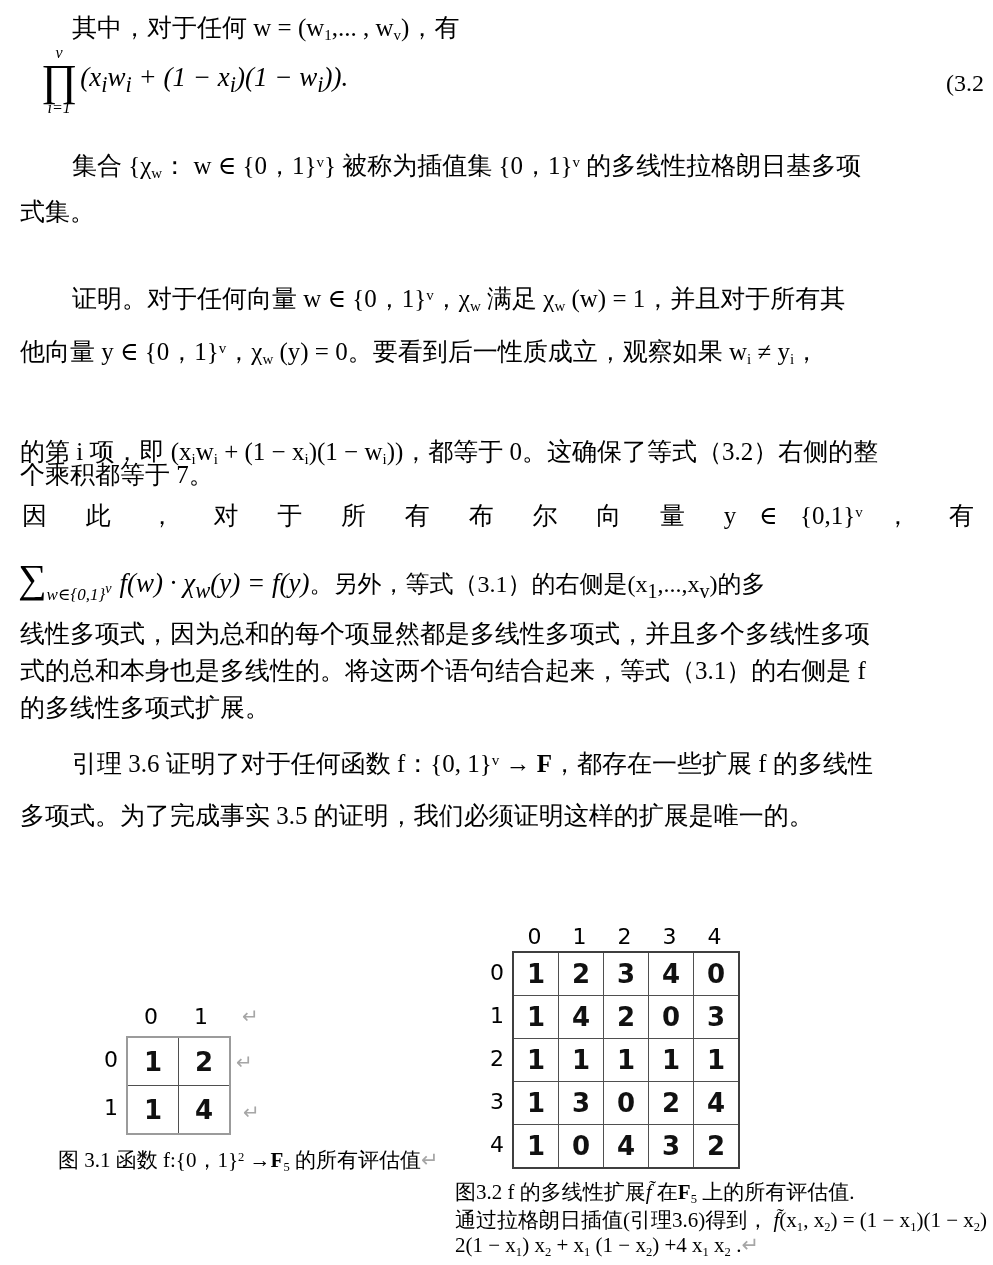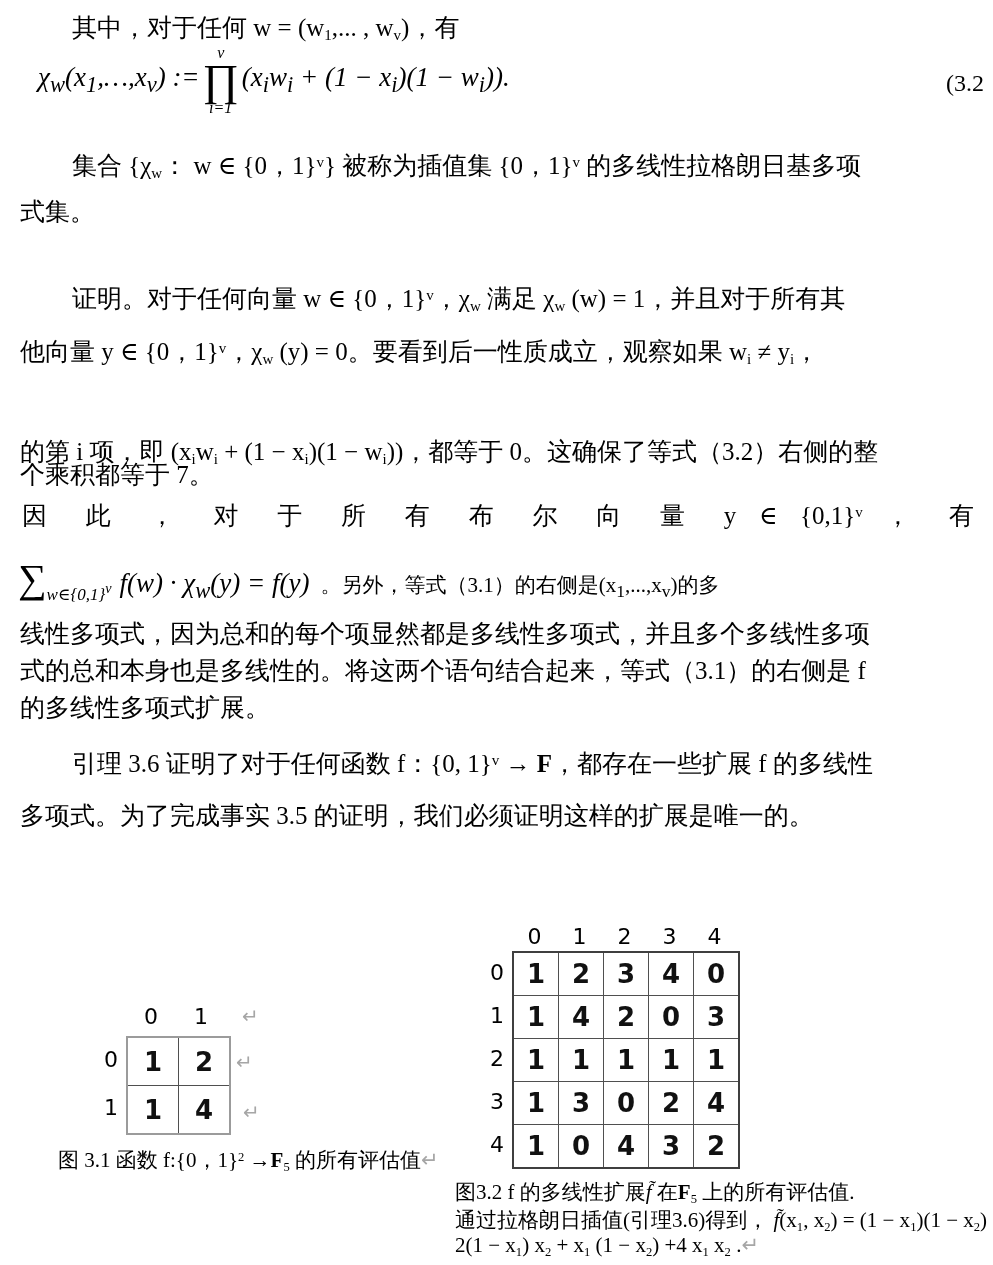--- a/index.html
+++ b/index.html
@@ -13,22 +13,22 @@
   .formula1{position:absolute;left:38px;top:44px;display:flex;align-items:center;font-style:italic;}
   .f-part{font-size:27px;}
   .prod{display:flex;flex-direction:column;align-items:center;margin:0 3px;font-style:italic;}
   .p-lim{font-size:16px;line-height:1.1;}
   .p-sym{font-size:44px;line-height:0.85;font-style:normal;}
   .eqnum{position:absolute;left:946px;top:70px;font-size:24px;white-space:nowrap;}
   
   .sumline{position:absolute;left:18px;top:536px;display:flex;align-items:baseline;white-space:nowrap;}
   .s-sym{font-size:40px;line-height:1;}
   .s-sub{font-size:17px;font-style:italic;position:relative;top:8px;margin-right:8px;margin-top:36px;}
-  .s-rest{font-size:27px;font-style:italic;margin-right:11px;}
-  .s-tail{font-size:21px;}
+  .s-rest{font-size:27px;font-style:italic;margin-right:0;}
+  .s-tail{font-size:24px;}
   .rm{position:absolute;color:#a6a6a6;font-family:"DejaVu Sans","Liberation Sans",sans-serif;font-size:20px;}
   .ftable{position:absolute;border-collapse:collapse;background:#fff;}
   .ftable td{border:1px solid #4f4f4f;text-align:center;vertical-align:middle;
              font-family:"DejaVu Sans","Liberation Sans",sans-serif;font-weight:bold;font-size:26px;color:#111;}
   #table31{left:126px;top:1036px;border:2px solid #9b9b9b;}
   #table31 td{width:48px;height:45px;}
   #table32{left:512px;top:951px;border:2px solid #3f3f3f;}
   #table32 td{width:42px;height:40px;}
   .colrow{position:absolute;display:flex;}
   .colrow span{display:block;text-align:center;font-family:"DejaVu Sans","Liberation Sans",sans-serif;font-size:22px;}
@@ -46,21 +46,20 @@
   .cap .rm2{color:#a6a6a6;font-family:"DejaVu Sans","Liberation Sans",sans-serif;}
 </style>
 </head>
 <body>
 
 <div class="page">
 
   <div class="ln" style="left:72px;top:12px">其中，对于任何 w = (w<sub>1</sub>,... , w<sub>v</sub>)，有</div>
 
   <div class="formula1">
-    <span class="f-part">χ<sub>w</sub>(x<sub>1</sub>,…,x<sub>v</sub>) := </span>
     <span class="prod">
       <span class="p-lim">v</span>
       <span class="p-sym">∏</span>
       <span class="p-lim">i=1</span>
     </span>
     <span class="f-part">(x<sub>i</sub>w<sub>i</sub> + (1 − x<sub>i</sub>)(1 − w<sub>i</sub>)).</span>
   </div>
   <div class="eqnum">(3.2</div>
 
   <div class="ln" style="left:72px;top:150px">集合 {χ<sub>w</sub>： w ∈ {0，1}<sup>v</sup>} 被称为插值集 {0，1}<sup>v</sup> 的多线性拉格朗日基多项</div>

